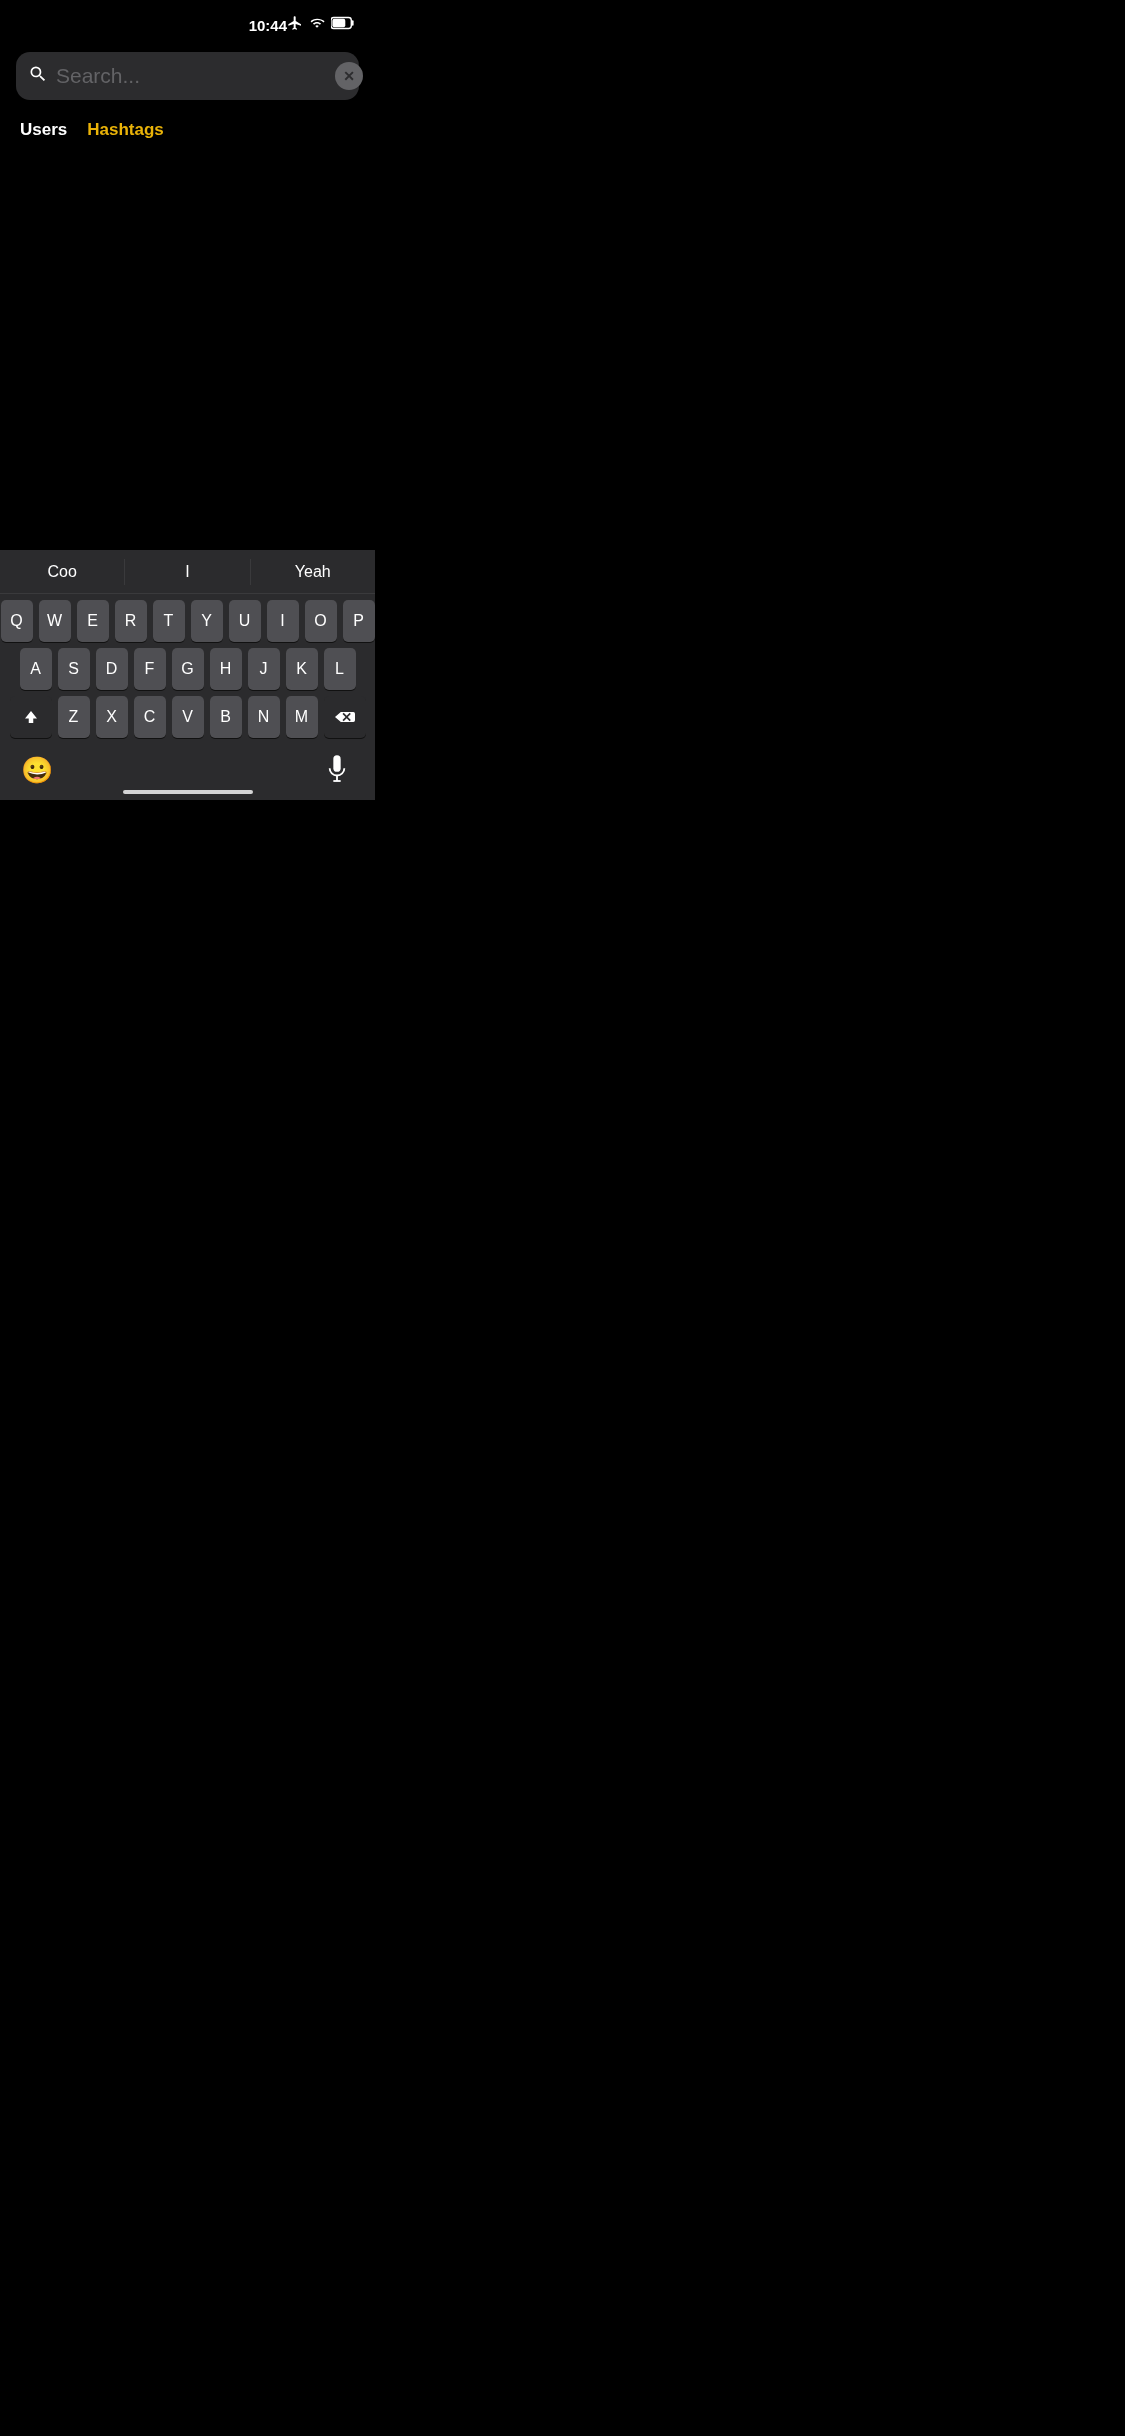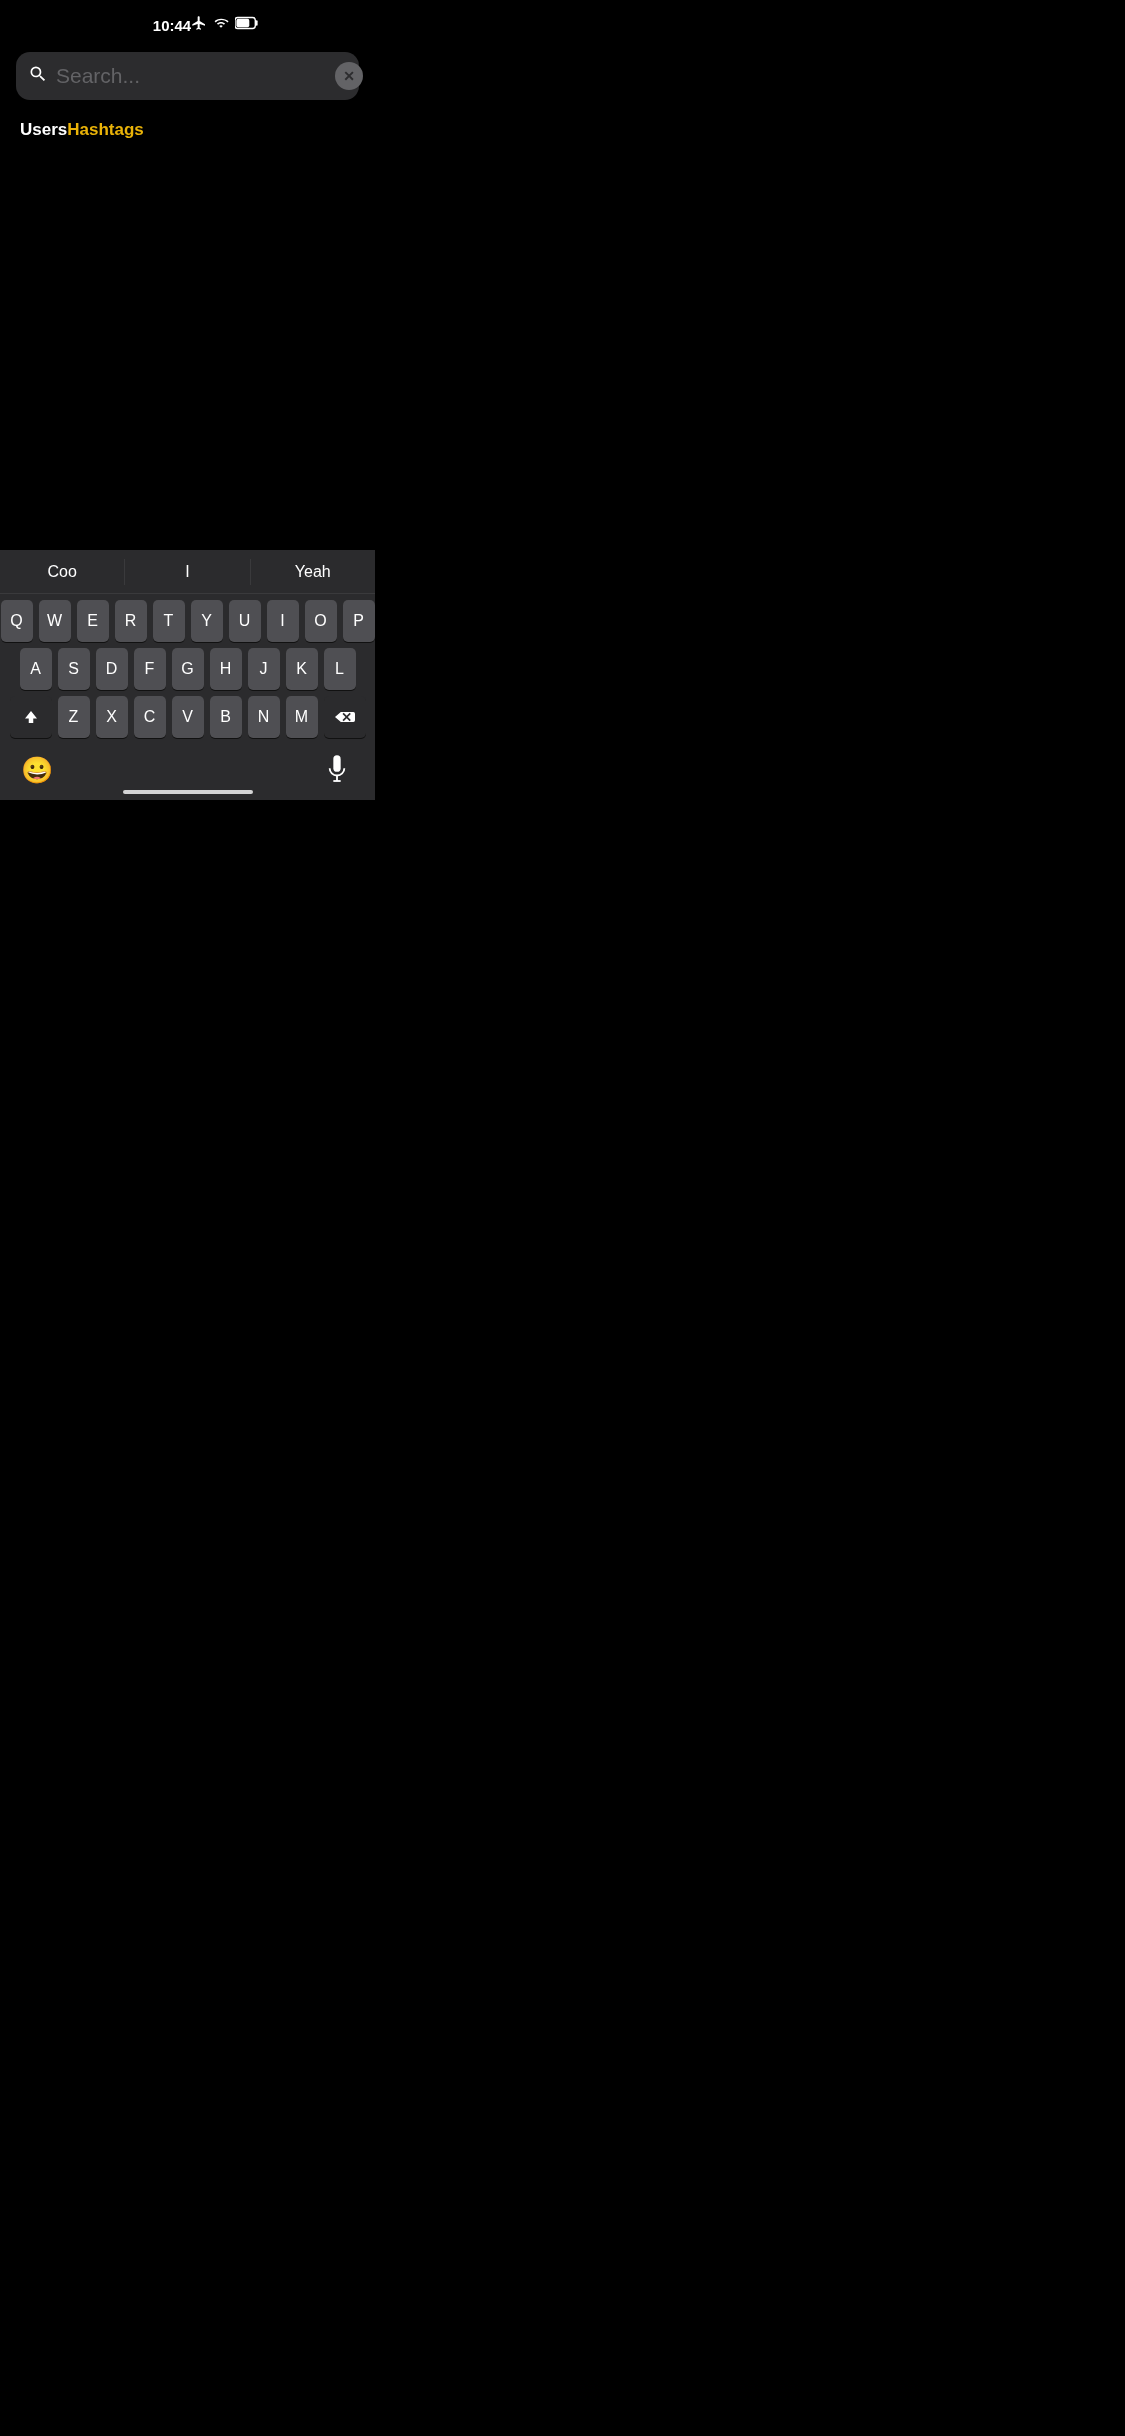--- a/index.html
+++ b/index.html
@@ -11,21 +11,21 @@
       font-family: -apple-system, 'SF Pro Text', 'Helvetica Neue', sans-serif;
       width: 375px;
       height: 812px;
       overflow: hidden;
       position: relative;
     }
 
     
     .status-bar {
       display: flex;
-      justify-content: center;
+      justify-content: flex-end;
       align-items: center;
       padding: 14px 20px 8px 20px;
       height: 44px;
       margin-left: 37px;
     }
 
     .status-time {
       font-size: 15px;
       font-weight: 600;
       color: #fff;
@@ -92,20 +92,21 @@
     .clear-button span {
       color: #2c2c2e;
       font-size: 14px;
       font-weight: 700;
       line-height: 1;
     }
 
     
     .tabs-container {
       display: flex;
+      gap: 20px;
       padding: 8px 20px 16px 20px;
     }
 
     .tab {
       font-size: 17px;
       font-weight: 600;
       cursor: pointer;
       padding-bottom: 4px;
     }
 

